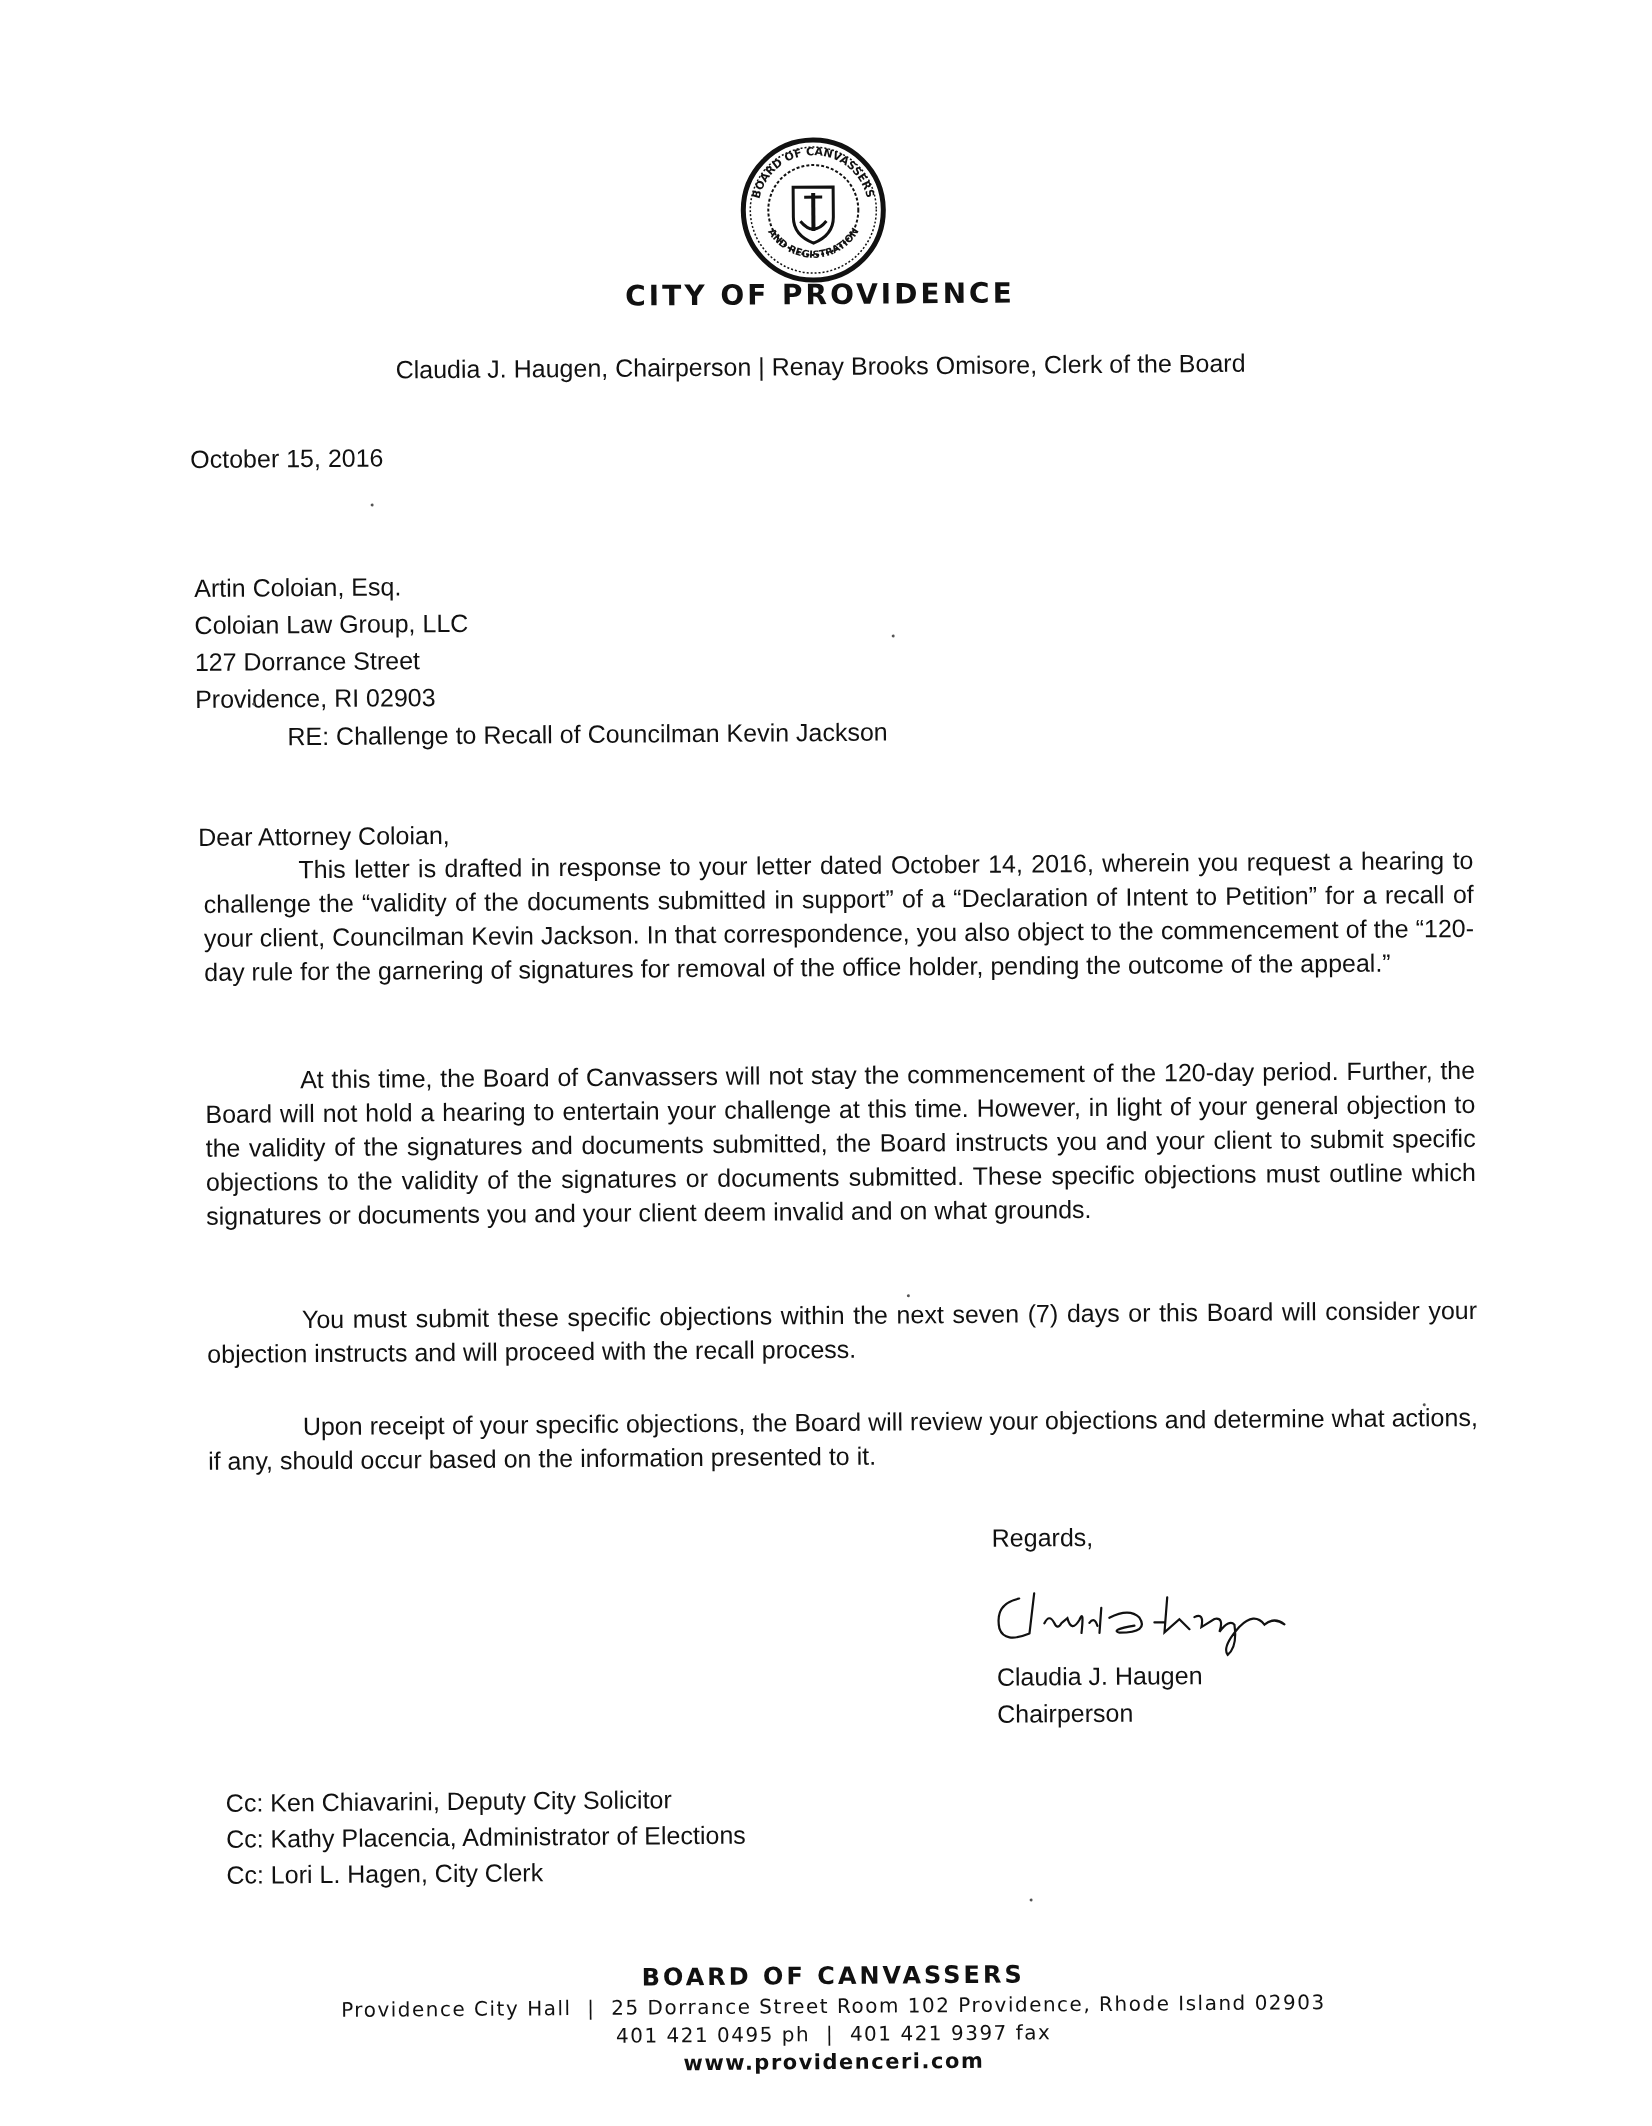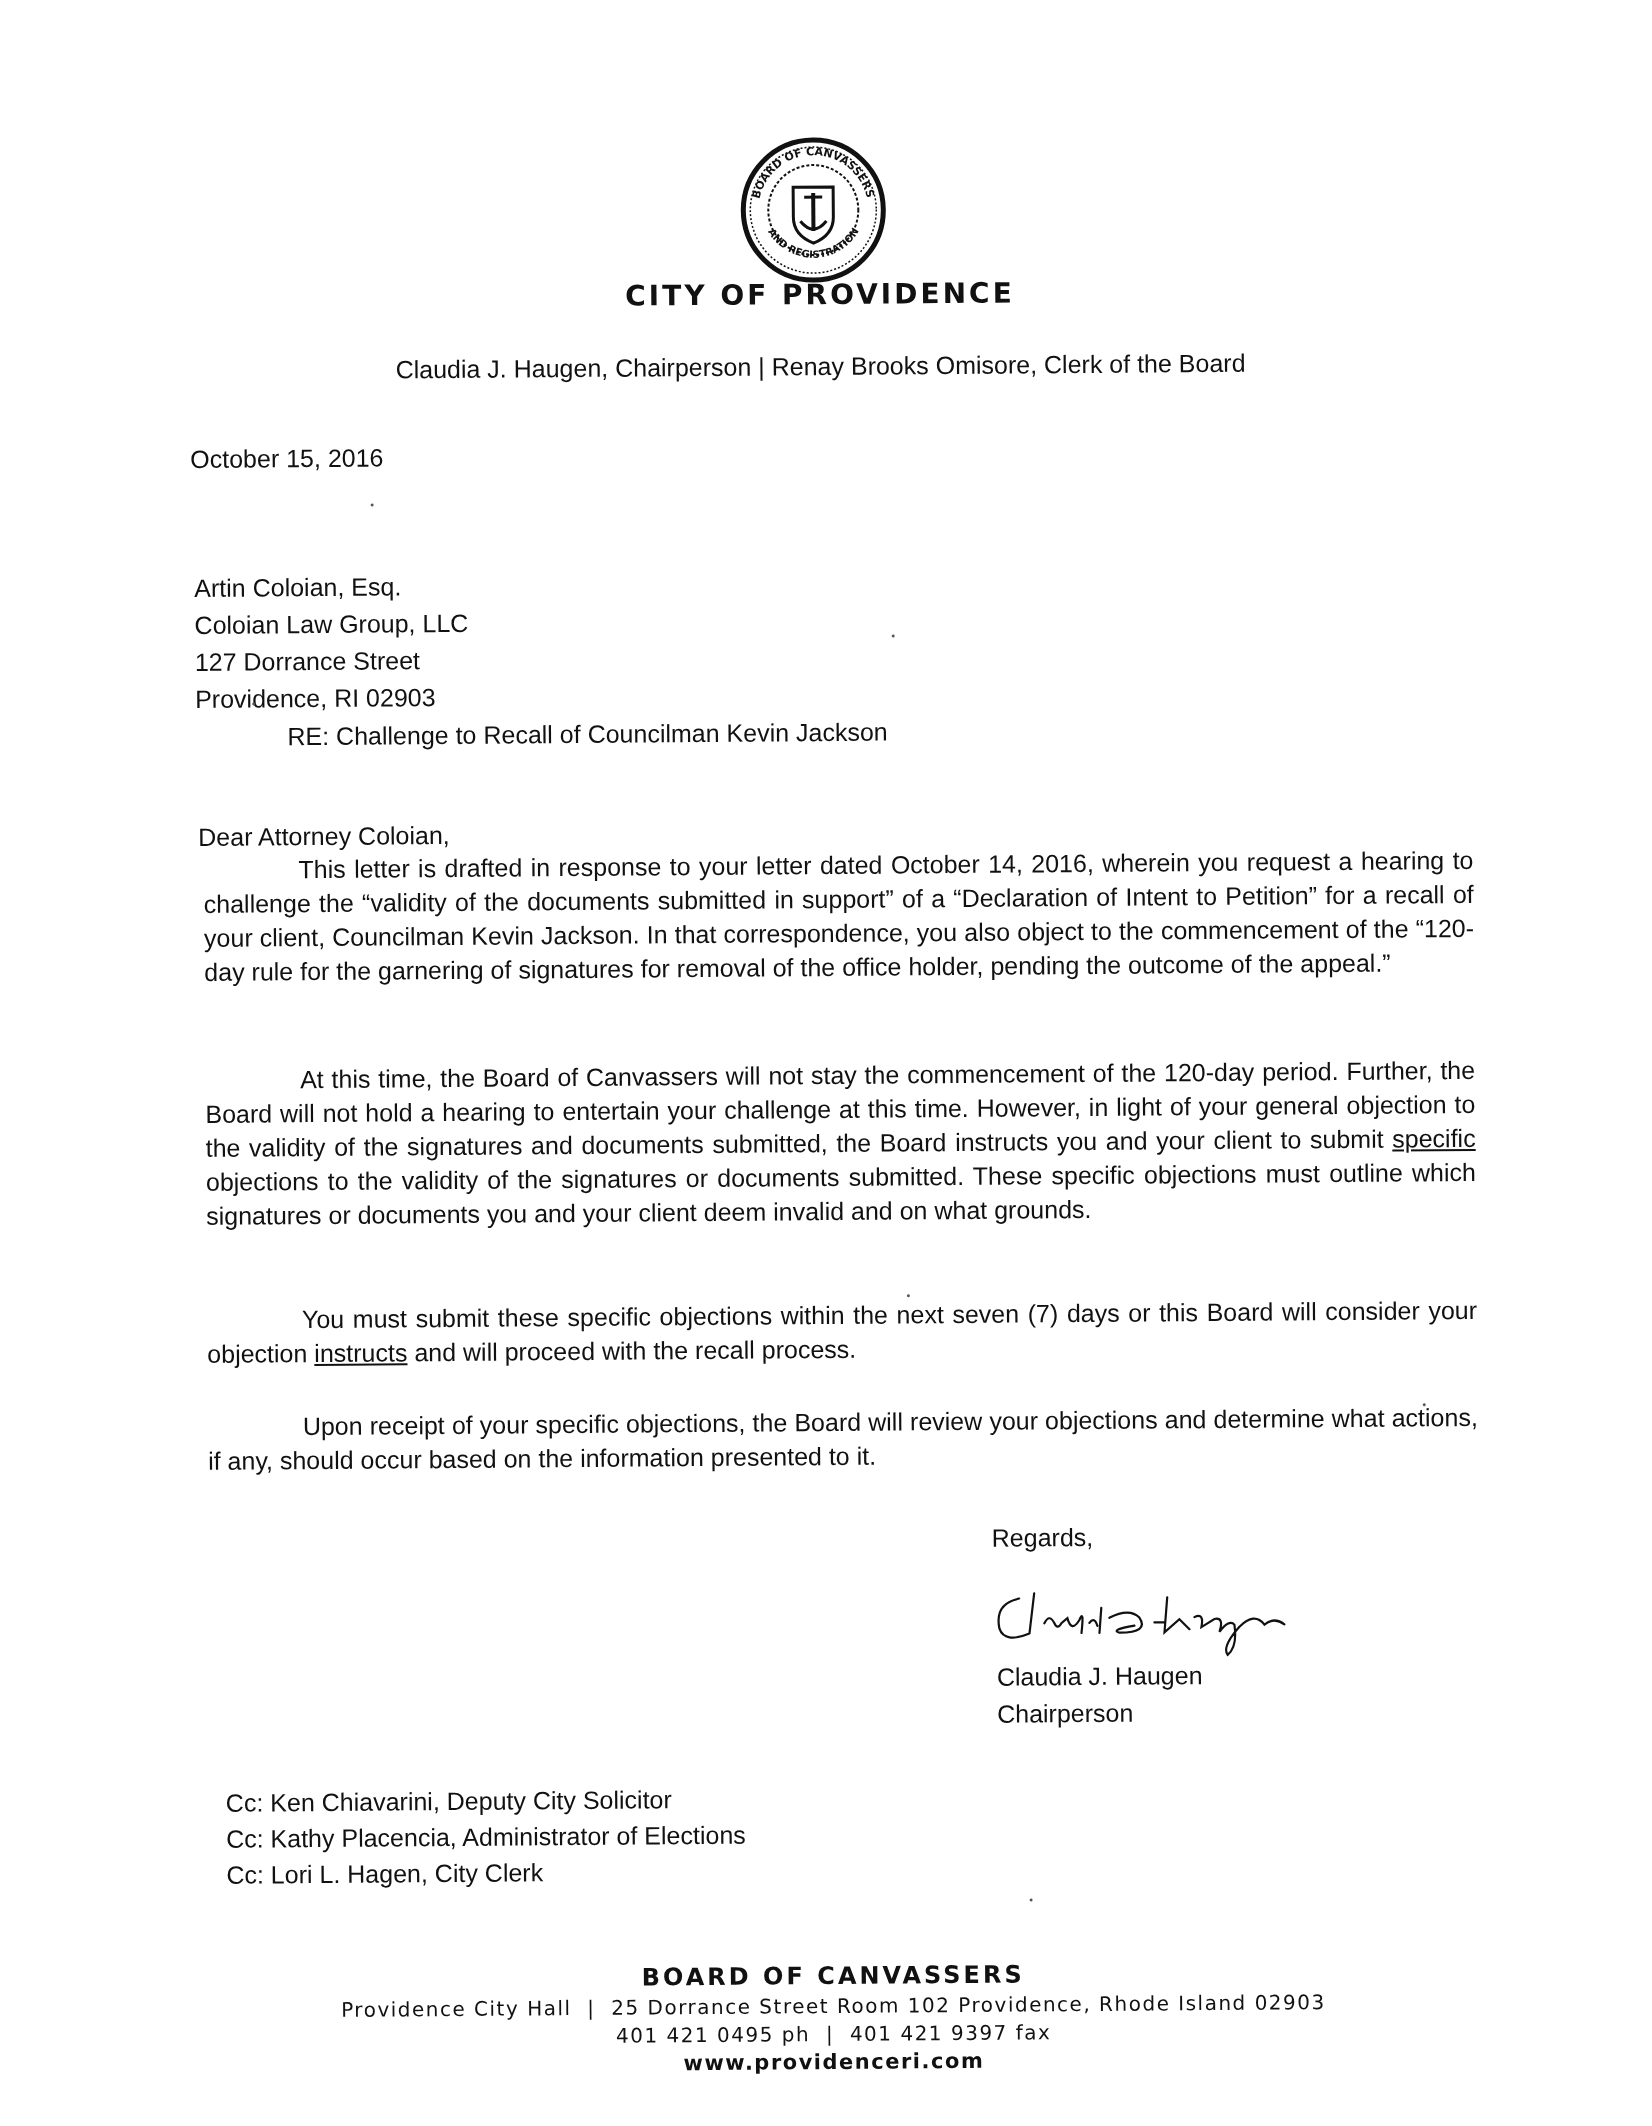--- a/index.html
+++ b/index.html
@@ -17,21 +17,21 @@
   .date { position: absolute; left: 195px; top: 440px; font-size: 25px; }
   .addr { position: absolute; left: 198px; top: 565px; font-size: 25px; line-height: 37px; }
   .re { position: absolute; left: 290px; top: 718px; font-size: 25px; }
   .salutation { position: absolute; left: 200px; top: 818px; font-size: 25px; }
   .para {
     position: absolute; left: 205px; width: 1270px; font-size: 25px; line-height: 34px; text-align: justify;
     font-family: "Liberation Sans Narrow", "Liberation Sans", sans-serif;
   }
   .para .indent { display: inline-block; width: 95px; }
   .p1 { top: 848px; } .p2 { top: 1058px; } .p3 { top: 1298px; } .p4 { top: 1405px; }
-  .u { text-decoration: underline; }
+  .u { }
   .closing { position: absolute; left: 988px; top: 1525px; font-size: 25px; text-align: right; }
   .signature { position: absolute; left: 985px; top: 1580px; width: 420px; height: 80px; }
   .signer { position: absolute; left: 992px; top: 1660px; font-size: 25px; line-height: 37px; }
   .cc { position: absolute; left: 220px; top: 1780px; font-size: 25px; line-height: 36px; }
   .footer { position: absolute; left: 0; width: 1652px; top: 1962px; text-align: center; font-family: "DejaVu Sans", sans-serif; }
   .footer .board { font-weight: bold; font-size: 24px; letter-spacing: 3px; }
   .footer .line { font-size: 20px; letter-spacing: 1.5px; margin-top: 4px; }
   .footer .web { font-weight: bold; font-size: 21px; letter-spacing: 1.5px; margin-top: 4px; }
   .speck { position: absolute; width: 3px; height: 3px; background: #555; border-radius: 50%; }
 </style>

